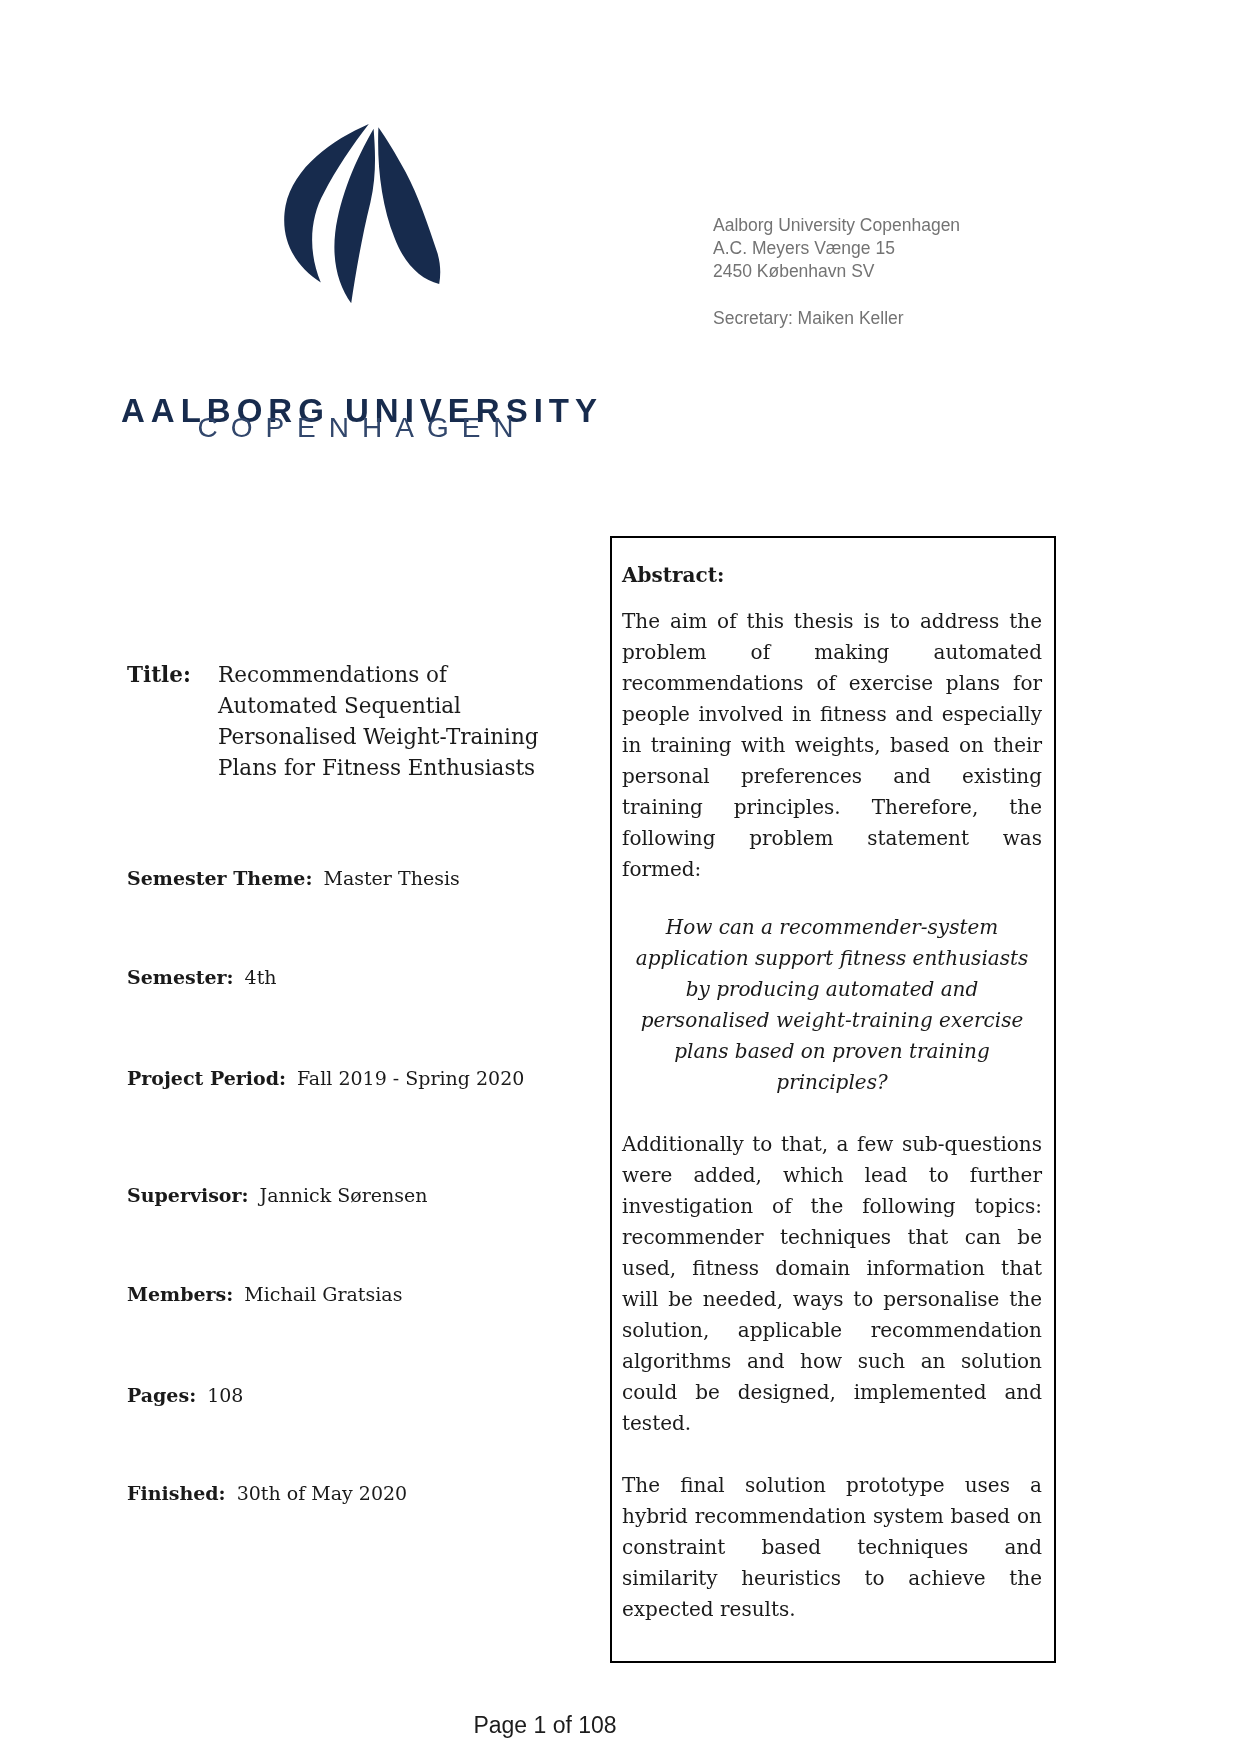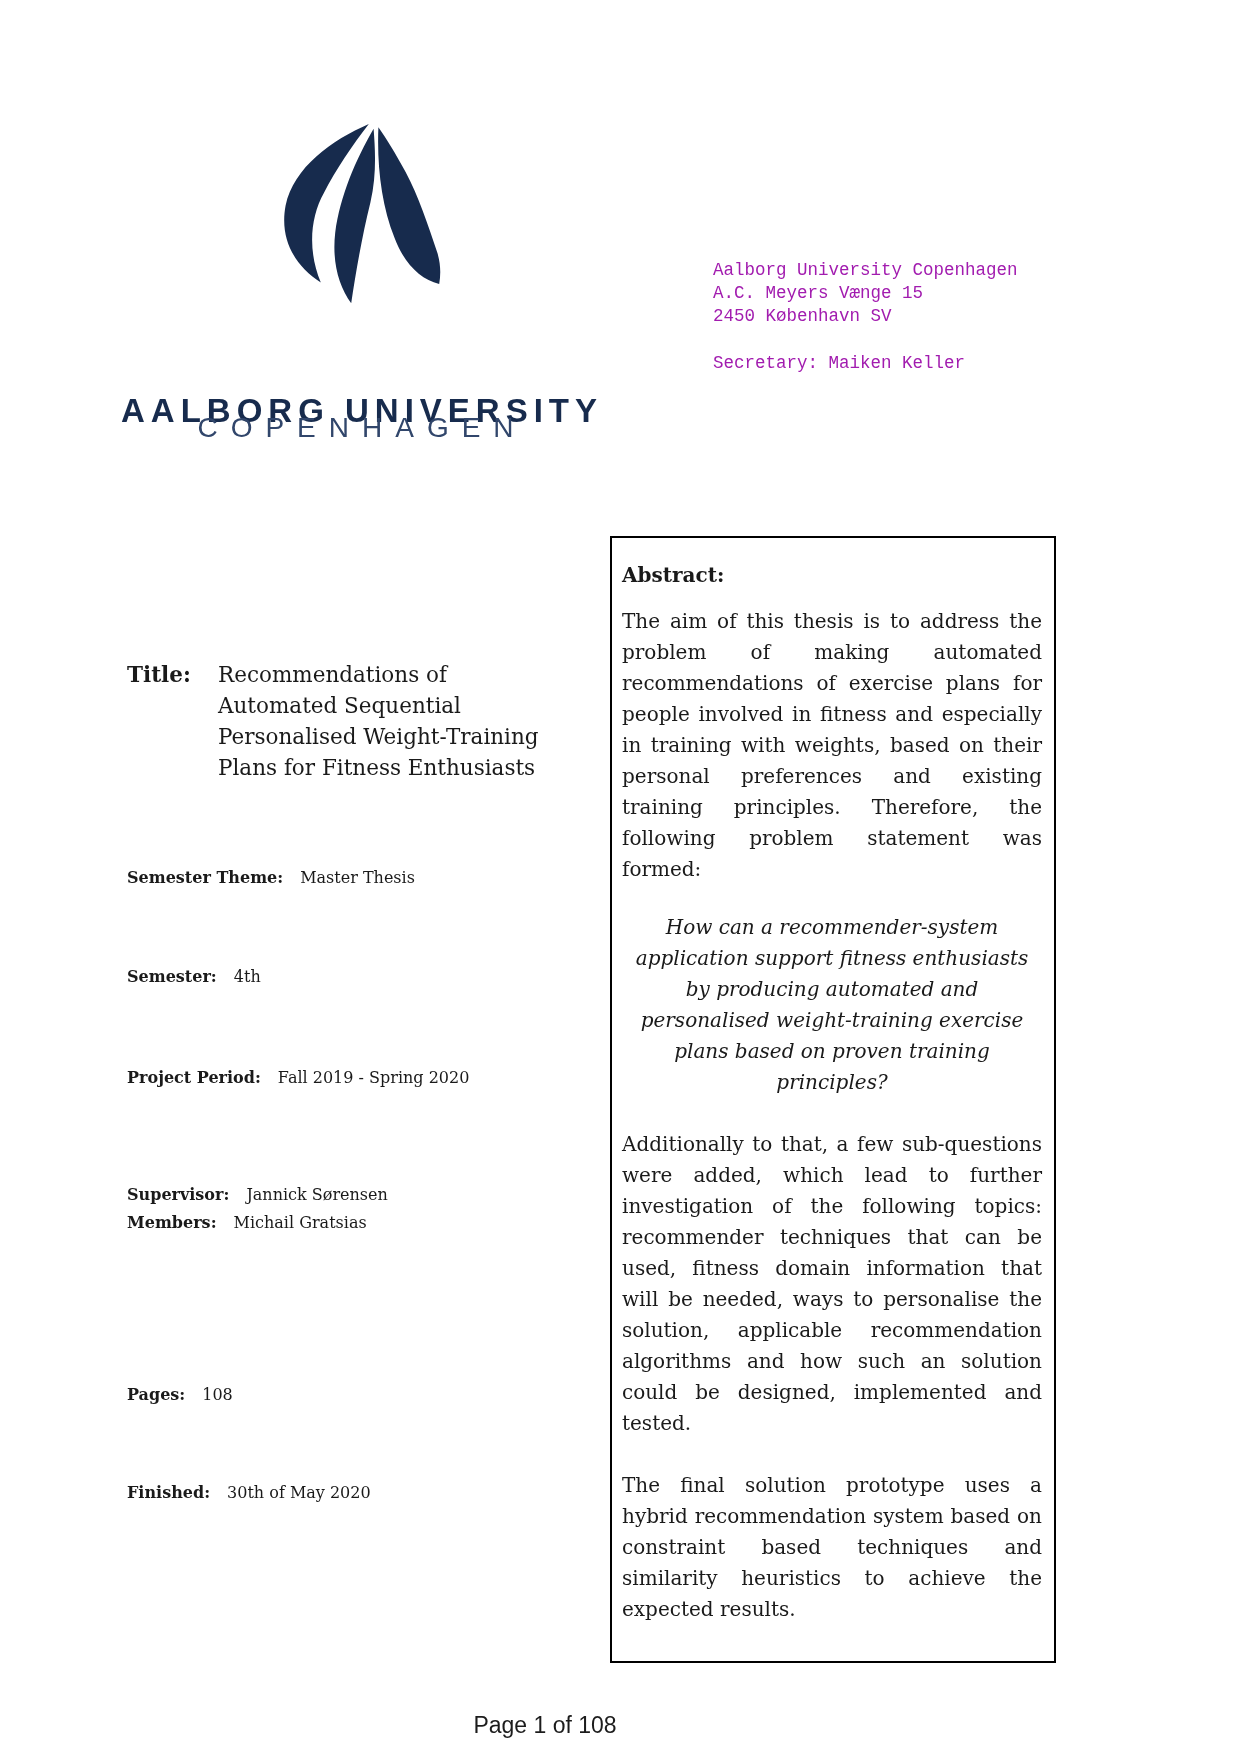--- a/index.html
+++ b/index.html
@@ -37,25 +37,24 @@
   .wordmark-2{
     top:412px;
     font-size:28px;
     font-weight:normal;
     color:#31466b;
     letter-spacing:13px;
   }
   .address-block{
     position:absolute;
     left:713px; top:214px;
-    font-family:Liberation Mono, monospace;
+    font-family:Liberation Sans, sans-serif;
     font-size:17.5px;
     line-height:23px;
-    color:#a21caf;
-    margin-top:45px;
+    color:#737373;
   }
   .secretary-line{margin-top:24px;}
   
   .meta-title{
     position:absolute;
     left:127px; top:659px;
     display:flex;
   }
   .meta-title .label{
     width:91px;
@@ -64,31 +63,31 @@
     line-height:31px;
   }
   .meta-title .value{
     font-size:21.5px;
     line-height:31px;
   }
   .meta-row{
     position:absolute;
     left:127px;
     display:flex;
-    gap:17px;
-    font-size:16px;
+    gap:11px;
+    font-size:19px;
     line-height:30px;
     white-space:nowrap;
   }
   .meta-row .label{font-weight:bold;}
   .row-0{top:863px;}
   .row-1{top:962px;}
   .row-2{top:1063px;}
   .row-3{top:1180px;}
-  .row-4{top:1208px;}
+  .row-4{top:1279px;}
   .row-5{top:1380px;justify-content:center;}
   .row-6{top:1478px;}
   
   .abstract-box{
     position:absolute;
     left:610px; top:536px;
     width:446px; height:1127px;
     box-sizing:border-box;
     border:2px solid #000000;
     padding:22px 12px 0 10px;

